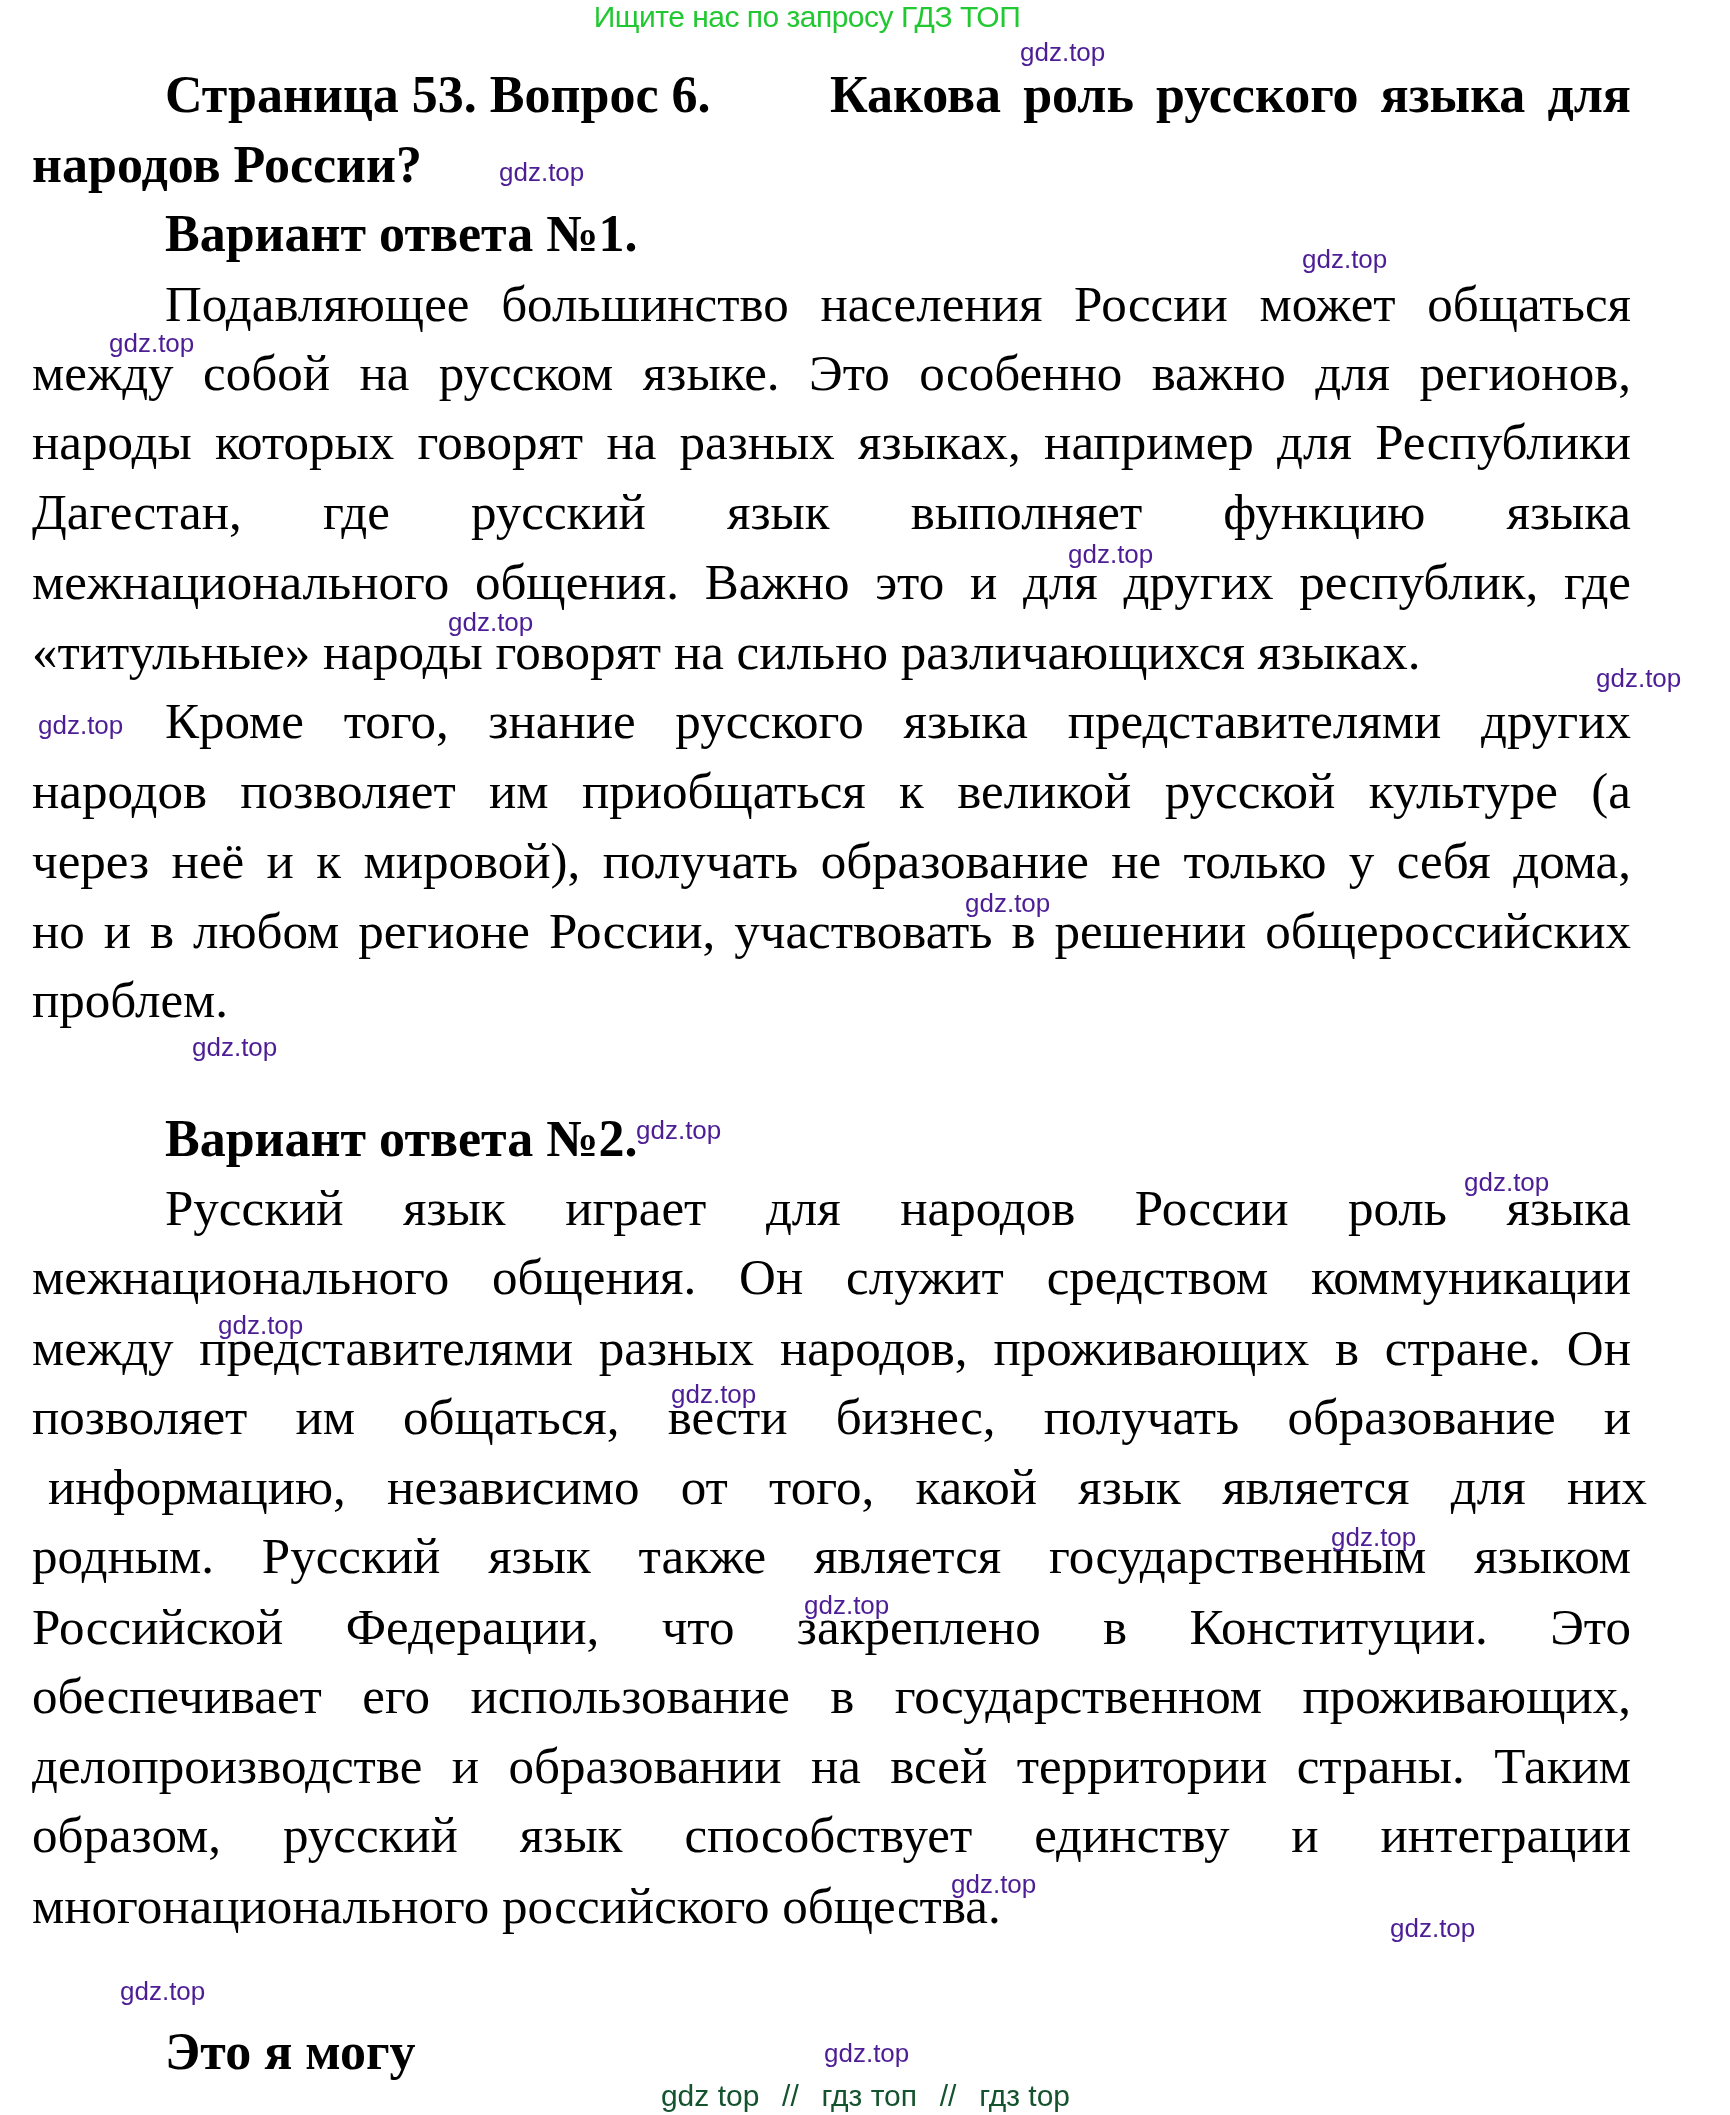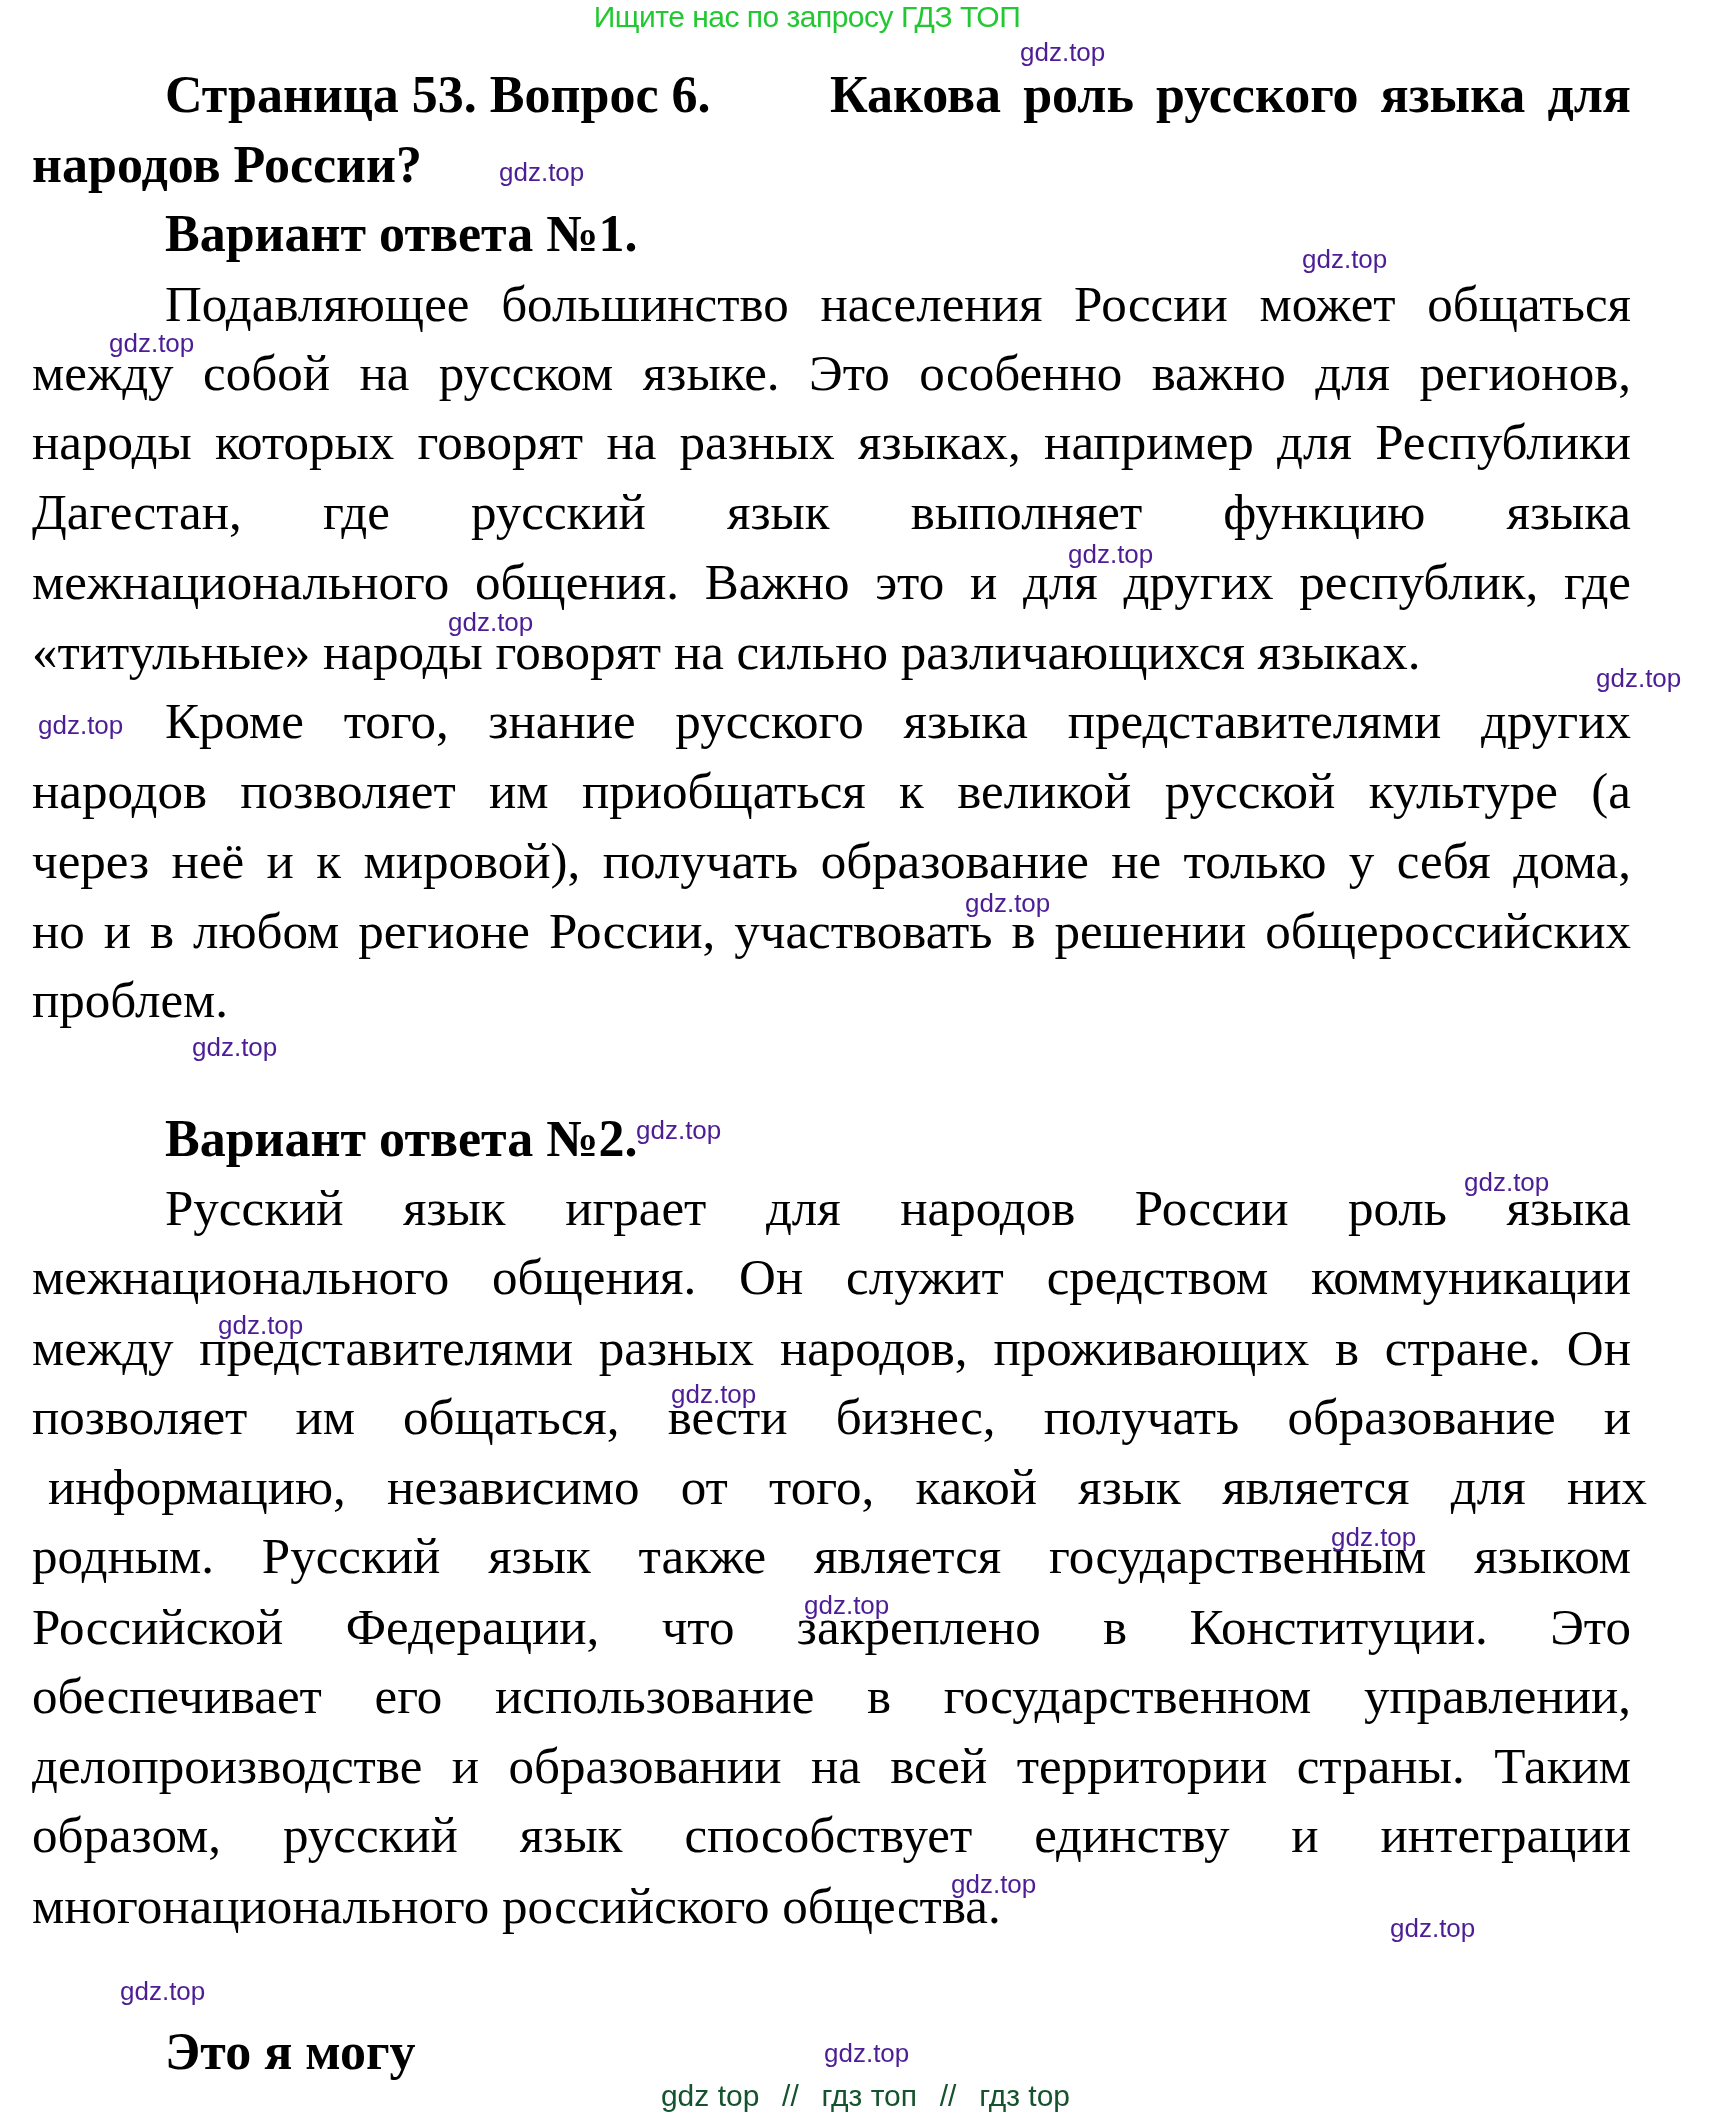--- a/index.html
+++ b/index.html
@@ -65,21 +65,21 @@
 
   <div class="line bold indent" style="top:1109px;">Вариант ответа №2.</div>
 
   <div class="line j indent" style="top:1179px;">Русский язык играет для народов России роль языка</div>
   <div class="line j" style="top:1248px;">межнационального общения. Он служит средством коммуникации</div>
   <div class="line j" style="top:1319px;">между представителями разных народов, проживающих в стране. Он</div>
   <div class="line j" style="top:1388px;">позволяет им общаться, вести бизнес, получать образование и</div>
   <div class="line j" style="top:1458px;margin-left:16px;">информацию, независимо от того, какой язык является для них</div>
   <div class="line j" style="top:1527px;">родным. Русский язык также является государственным языком</div>
   <div class="line j" style="top:1598px;">Российской Федерации, что закреплено в Конституции. Это</div>
-  <div class="line j" style="top:1667px;">обеспечивает его использование в государственном управлении,</div>
+  <div class="line j" style="top:1667px;">обеспечивает его использование в государственном проживающих,</div>
   <div class="line j" style="top:1737px;">делопроизводстве и образовании на всей территории страны. Таким</div>
   <div class="line j" style="top:1806px;">образом, русский язык способствует единству и интеграции</div>
   <div class="line" style="top:1877px;">многонационального российского общества.</div>
 
   <div class="line bold indent" style="top:2022px;">Это я могу</div>
 
   <div id="watermarks">
       <div class="wm" style="left: 1020px; top: 38px;">gdz.top</div>
       <div class="wm" style="left: 499px; top: 158px;">gdz.top</div>
       <div class="wm" style="left: 1302px; top: 245px;">gdz.top</div>

